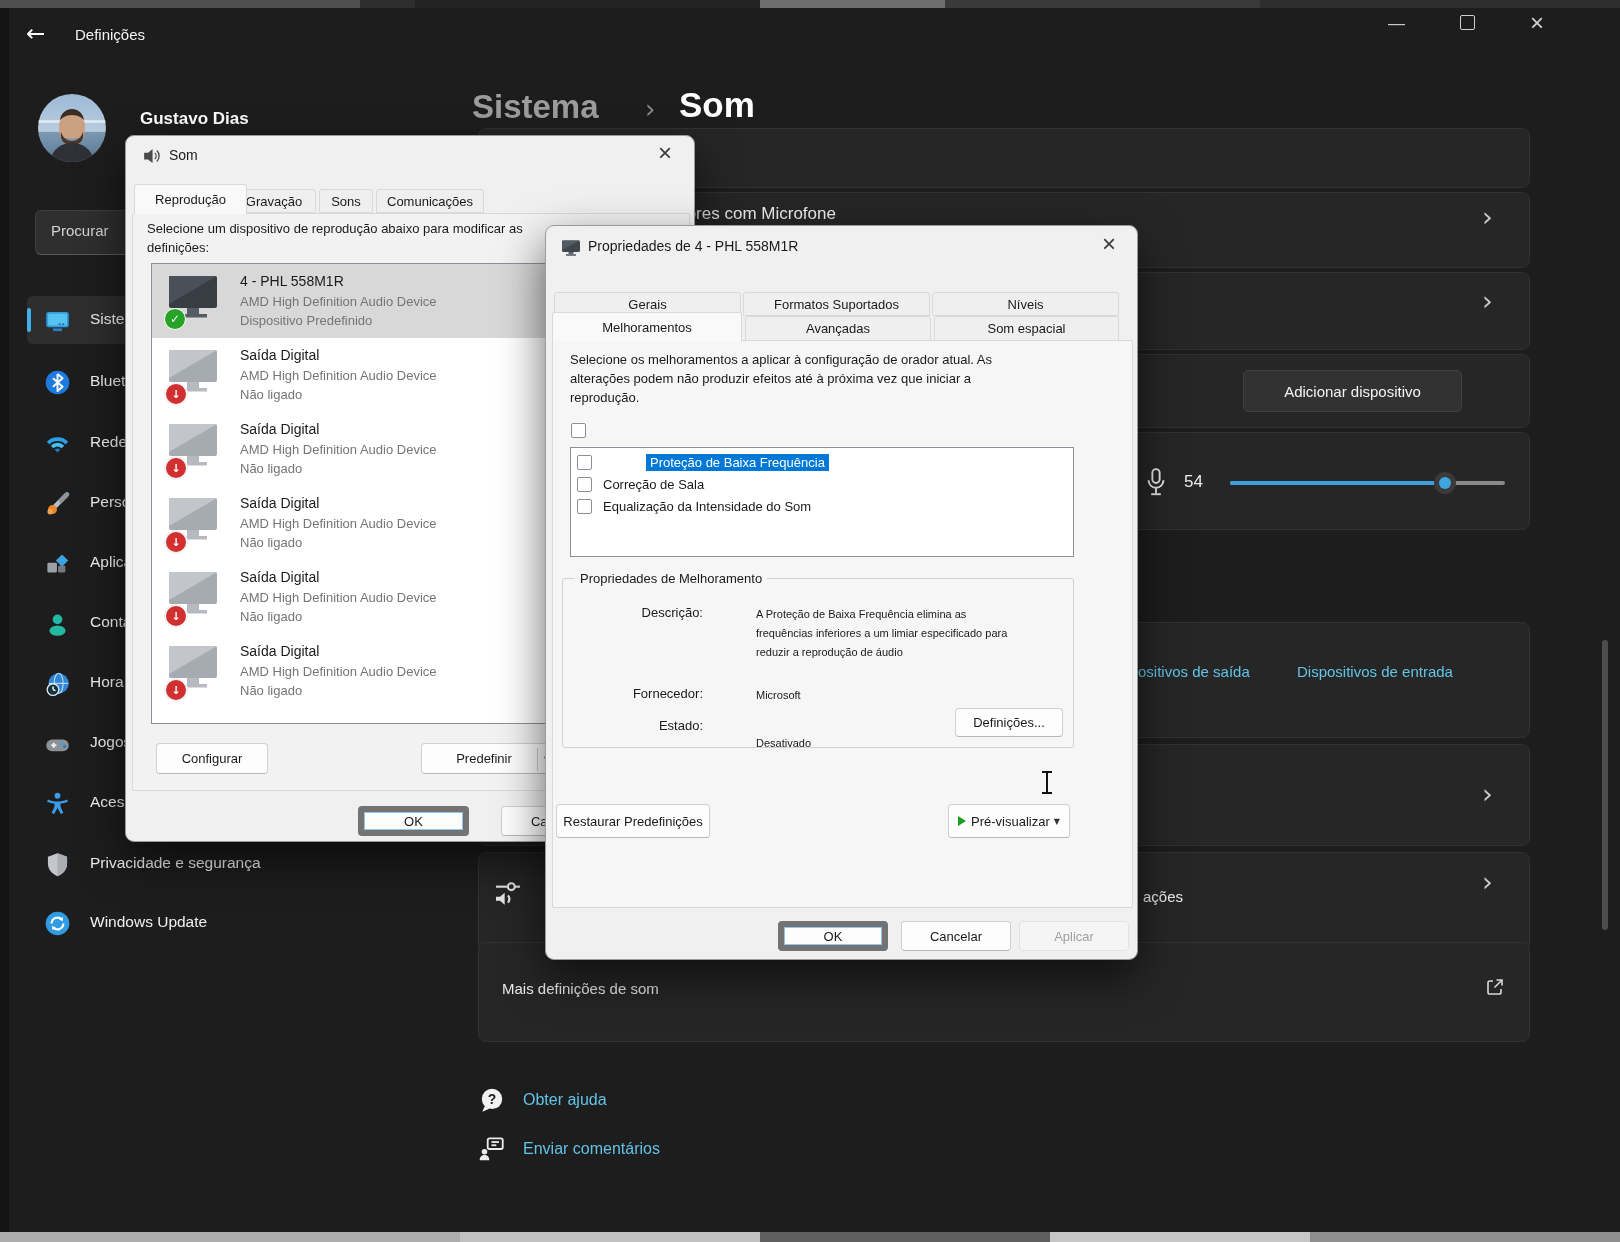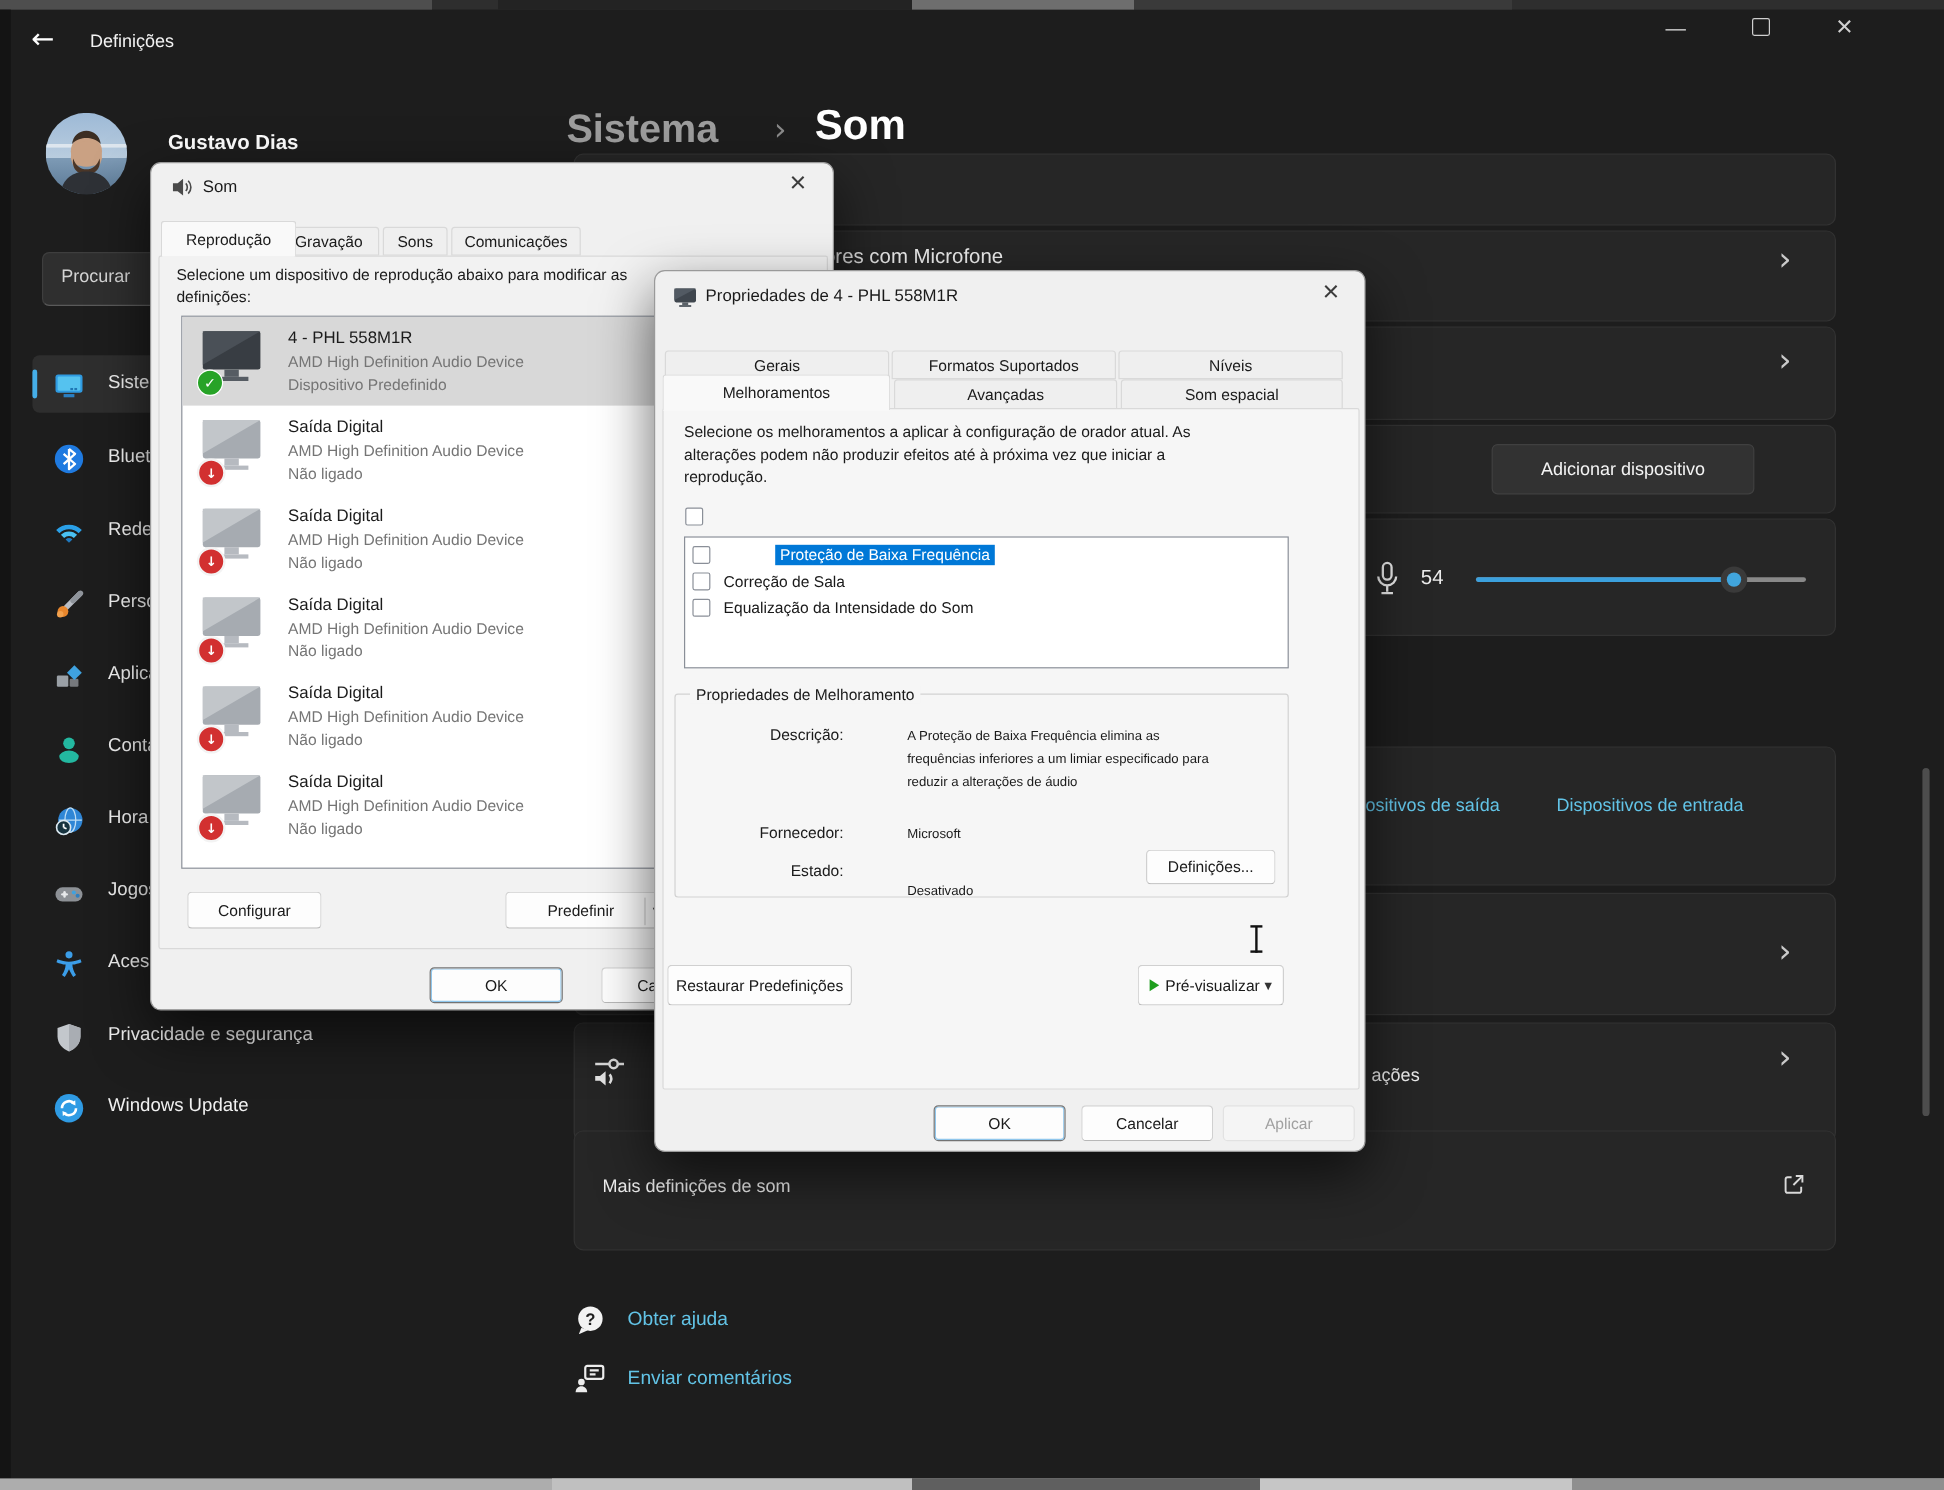--- a/index.html
+++ b/index.html
@@ -32,21 +32,21 @@
        box-shadow:0 18px 46px rgba(0,0,0,0.6);color:#1a1a1a;font-size:13px;box-sizing:border-box;}
   .dlg-title{font-size:14px;color:#1a1a1a;white-space:nowrap;}
   .dlg-close{color:#3c3c3c;font-size:24px;line-height:1;}
   .tabpage{position:absolute;background:#f6f6f6;border:1px solid #d9d9d9;border-radius:2px;box-sizing:border-box;}
   .xtab{position:absolute;display:flex;align-items:center;justify-content:center;background:#efefef;
         border:1px solid #d9d9d9;border-top-left-radius:3px;border-top-right-radius:3px;
         font-size:13px;color:#1a1a1a;box-sizing:border-box;}
   .xtab.active{background:#f9f9f9;border-bottom:none;z-index:3;}
   .cbtn{position:absolute;background:#fdfdfd;border:1px solid #d0d0d0;border-bottom-color:#b8b8b8;border-radius:4px;
         font-size:13px;color:#1a1a1a;display:flex;align-items:center;justify-content:center;box-sizing:border-box;white-space:nowrap;overflow:hidden;}
-  .cbtn.primary{border:1px solid #737373;box-shadow:inset 0 0 0 1px #8fc6ec;}
+  .cbtn.primary{border:6px solid #737373;box-shadow:inset 0 0 0 1px #8fc6ec;}
   .cbtn.disabled{color:#a0a0a0;background:#f5f5f5;border-color:#e2e2e2;}
   .listbox{position:absolute;background:#ffffff;border:1px solid #8a8f98;box-sizing:border-box;overflow:hidden;}
   .dev{position:absolute;left:0;width:100%;height:74px;}
   .dev.selected{background:#d8d8d8;}
   .dn{position:absolute;left:88px;top:9px;font-size:14px;color:#1b1b1b;white-space:nowrap;}
   .dd{position:absolute;left:88px;top:30px;font-size:13px;color:#757575;white-space:nowrap;}
   .ds{position:absolute;left:88px;top:49px;font-size:13px;color:#757575;white-space:nowrap;}
   .badge{position:absolute;width:20px;height:20px;border-radius:50%;display:flex;align-items:center;justify-content:center;
          font-family:"DejaVu Sans",sans-serif;}
   .badge.ok{background:#27a327;border:1.5px solid #ffffff;color:#fff;font-size:12px;font-weight:bold;}
@@ -487,21 +487,21 @@
         <span class="cb"></span>
         <span class="enh-label">Equalização da Intensidade do Som</span>
       </div>
     </div>
 
     <div class="groupbox" style="left:16px;top:352px;width:512px;height:170px;">
       <span class="grouplegend">Propriedades de Melhoramento</span>
       <span class="fldlabel" style="left:10px;top:26px;width:130px;">Descrição:</span>
       <span class="fldvalue" style="left:148px;top:26px;">A Proteção de Baixa Frequência elimina as</span>
       <span class="fldvalue" style="left:148px;top:45px;">frequências inferiores a um limiar especificado para</span>
-      <span class="fldvalue" style="left:148px;top:64px;">reduzir a alterações de áudio</span>
+      <span class="fldvalue" style="left:148px;top:64px;">reduzir a reprodução de áudio</span>
       <span class="fldlabel" style="left:10px;top:107px;width:130px;">Fornecedor:</span>
       <span class="fldvalue" style="left:148px;top:107px;">Microsoft</span>
       <span class="fldlabel" style="left:10px;top:139px;width:130px;">Estado:</span>
       <span class="fldvalue" style="left:148px;top:155px;">Desativado</span>
       <div class="cbtn" style="left:392px;top:129px;width:108px;height:29px;">
           <span>Definições...</span>
         </div>
     </div>
 
     <div class="cbtn" style="left:10px;top:578px;width:154px;height:34px;">

